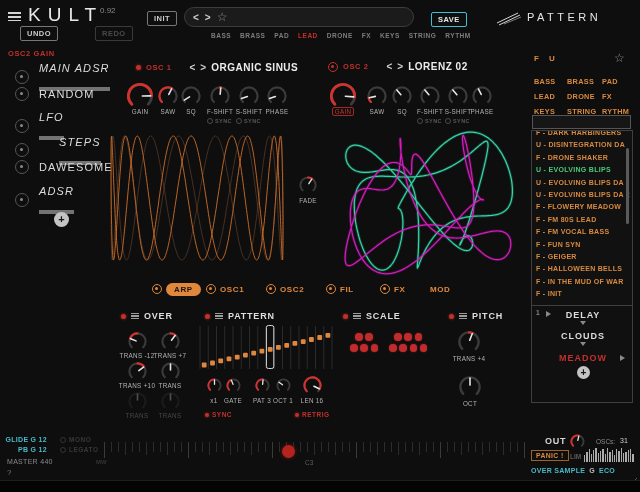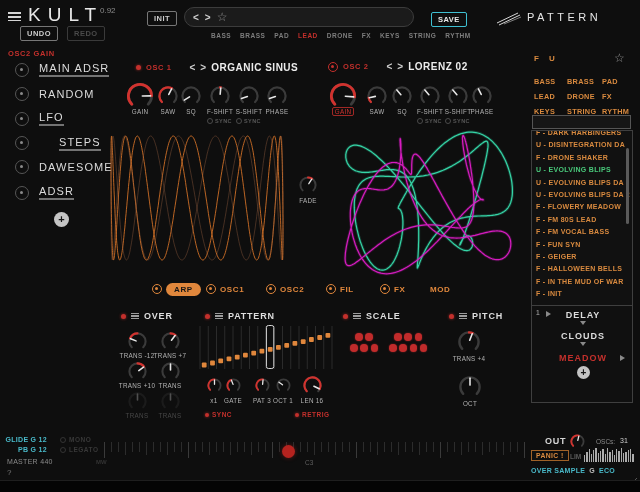--- a/index.html
+++ b/index.html
@@ -5,38 +5,38 @@
   html,body{margin:0;padding:0;background:#222;}
   #app{position:relative;width:640px;height:492px;background:#0e0e0e;overflow:hidden;
        font-family:"Liberation Sans",sans-serif;color:#ccc;-webkit-font-smoothing:antialiased;}
   .abs{position:absolute;white-space:nowrap;}
   
   .menu-bars i{display:block;width:13px;height:1.6px;background:#d5d5d5;margin:2.2px 0;}
   .logo{font-size:19px;letter-spacing:7px;color:#e8e8e8;font-weight:400;}
   .ver{font-size:8px;color:#8a8a8a;}
   .btn{border:1px solid #777;color:#ccc;font-size:7.5px;font-weight:bold;padding:2px 6px;
        border-radius:2px;letter-spacing:.5px;background:transparent;display:inline-block;}
-  .btn.dim{border-color:#3a3a3a;color:#4a4a4a;}
+  .btn.dim{border-color:#3a3a3a;color:#4a4a4a;margin-left:28px;}
   .btn.save{border-color:#3fc0d2;color:#e8e8e8;}
   .pill{width:212px;height:18px;background:#1b1b1b;border:1px solid #3c3c3c;border-radius:10px;
         display:flex;align-items:center;padding:0 8px;gap:6px;}
   .chev{font-size:10px;font-weight:bold;color:#cfcfcf;cursor:default;}
   .pname{font-size:10px;font-weight:bold;color:#fff;letter-spacing:.6px;flex:1;}
   .star{font-size:12px;color:#8f8f8f;line-height:1;}
   .brand{font-size:11px;letter-spacing:3.5px;color:#e6e6e6;}
   .tagrow{display:flex;gap:9px;}
   .tag{font-size:6.5px;font-weight:bold;color:#7d7d7d;letter-spacing:.5px;}
   .tag.active{color:#c3302c;}
   
   .target{font-size:7.5px;font-weight:bold;color:#c3302c;letter-spacing:.6px;}
   .modrow{display:flex;align-items:center;gap:10px;}
   .mod-ring{width:12px;height:12px;border:1.5px solid #565656;border-radius:50%;position:relative;flex:0 0 auto;}
   .mod-ring::after{content:"";position:absolute;left:4px;top:4px;width:3px;height:3px;border-radius:50%;background:#8a8a8a;}
   .modlbl{font-size:11px;color:#dcdcdc;letter-spacing:1.1px;}
-  .modlbl.ul{border-bottom:2px solid #737373;padding-bottom:1px;}
+  .modlbl.ul{border-bottom:4px solid #737373;padding-bottom:13px;font-style:italic;}
   .plus-btn{width:15px;height:15px;border-radius:50%;background:#c4c4c4;color:#161616;display:flex;
             align-items:center;justify-content:center;font-size:11px;font-weight:bold;line-height:1;}
   
   .led{width:5px;height:5px;border-radius:50%;background:#c3302c;box-shadow:0 0 3px rgba(195,48,44,.8);display:inline-block;}
   .target-ico{width:8px;height:8px;border:1.5px solid #c3302c;border-radius:50%;position:relative;display:inline-block;}
   .target-ico::after{content:"";position:absolute;left:2px;top:2px;width:3px;height:3px;border-radius:50%;background:#c3302c;}
   .oscid{font-size:7.5px;font-weight:bold;color:#c3302c;letter-spacing:.6px;}
   .oscmodel{font-size:10px;font-weight:bold;color:#ececec;letter-spacing:.5px;}
   .hrow{display:flex;align-items:center;gap:5px;}
   

